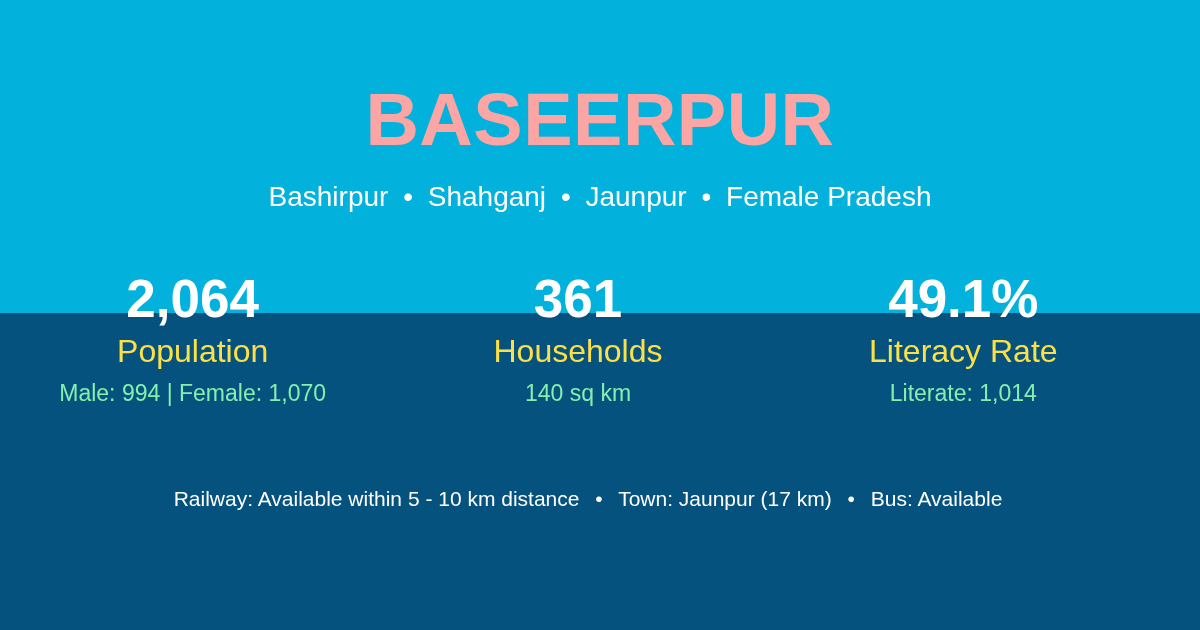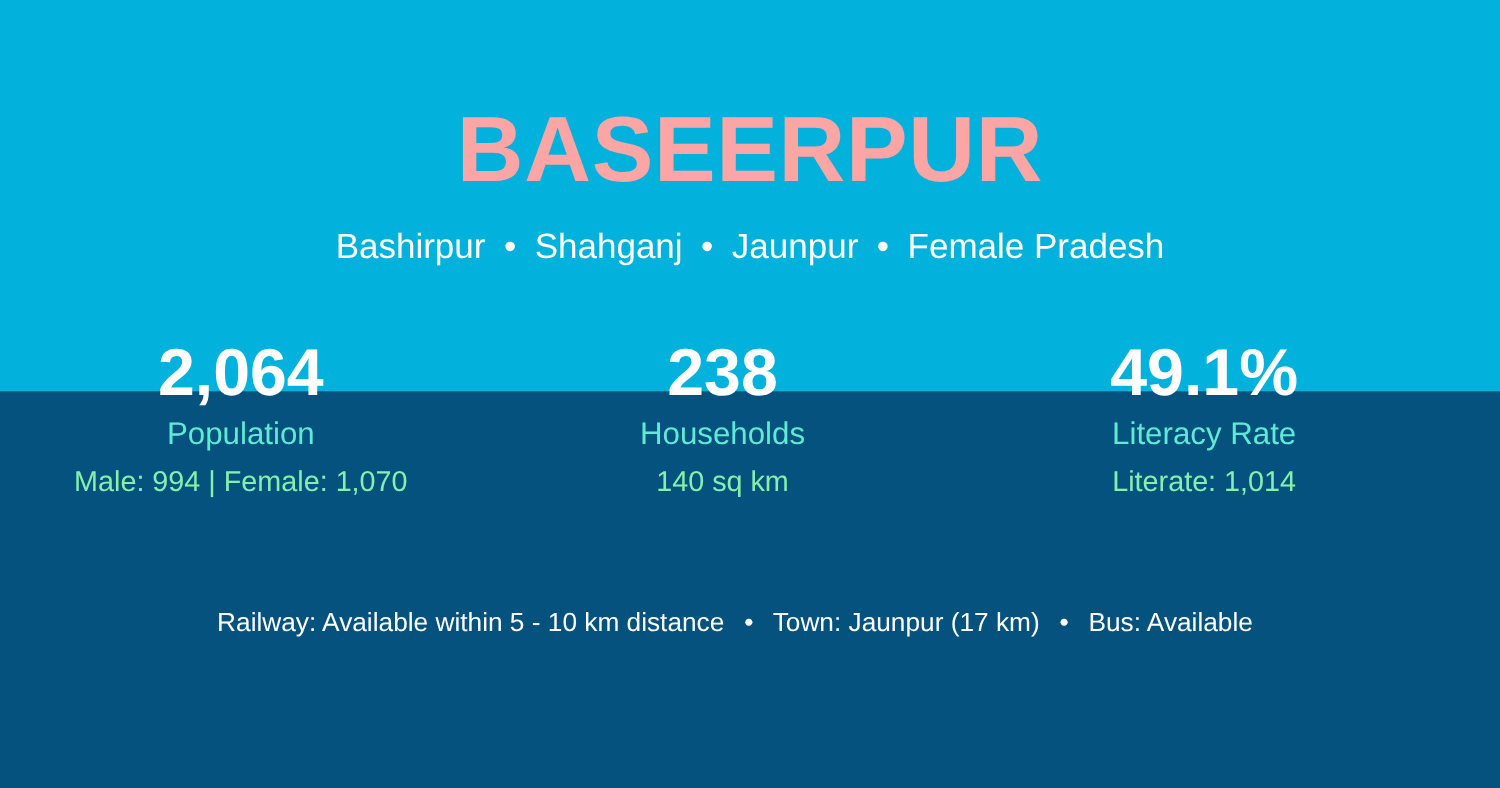--- a/index.html
+++ b/index.html
@@ -69,23 +69,23 @@
   }
   .stat-value {
     font-size:53px;
     font-weight:bold;
     color:#ffffff;
     line-height:1.18;
     white-space:nowrap;
   }
   .stat-label {
     margin-top:3px;
-    font-size:25px;
+    font-size:32px;
     font-weight:400;
-    color:#5eead4;
+    color:#fde047;
     line-height:1.1;
     white-space:nowrap;
   }
   .stat-sub {
     margin-top:12px;
     font-size:23px;
     font-weight:400;
     color:#86efac;
     line-height:1.1;
     white-space:nowrap;
@@ -139,21 +139,21 @@
 
   <div id="stats">
 
     <div class="stat">
       <div class="stat-value">2,064</div>
       <div class="stat-label">Population</div>
       <div class="stat-sub">Male: 994 | Female: 1,070</div>
     </div>
 
     <div class="stat">
-      <div class="stat-value">238</div>
+      <div class="stat-value">361</div>
       <div class="stat-label">Households</div>
       <div class="stat-sub">140 sq km</div>
     </div>
 
     <div class="stat">
       <div class="stat-value">49.1%</div>
       <div class="stat-label">Literacy Rate</div>
       <div class="stat-sub">Literate: 1,014</div>
     </div>
 

